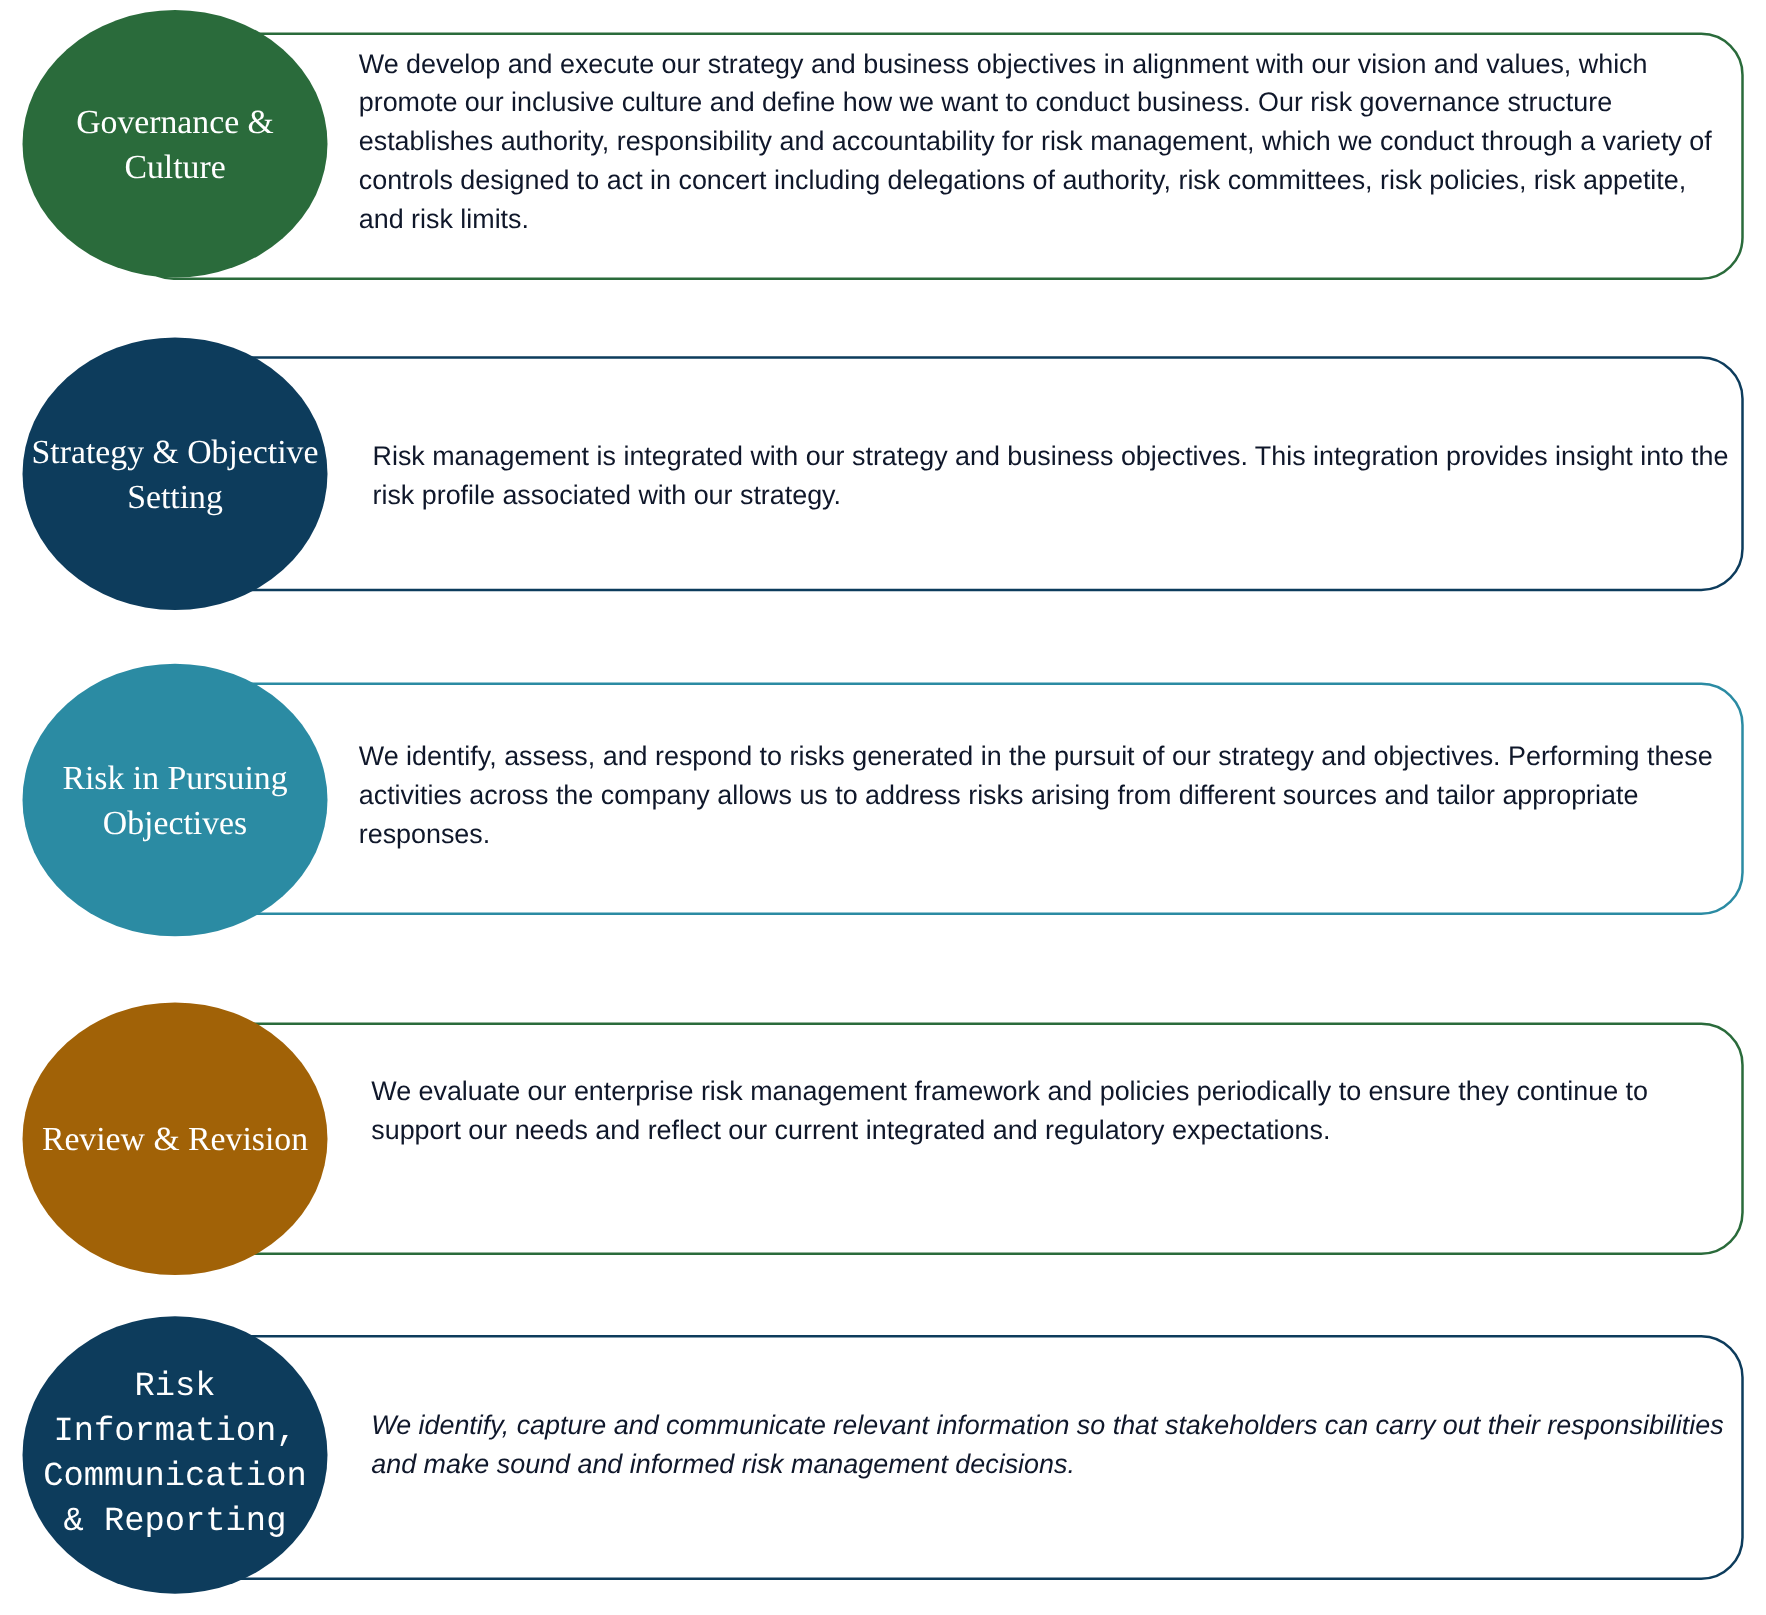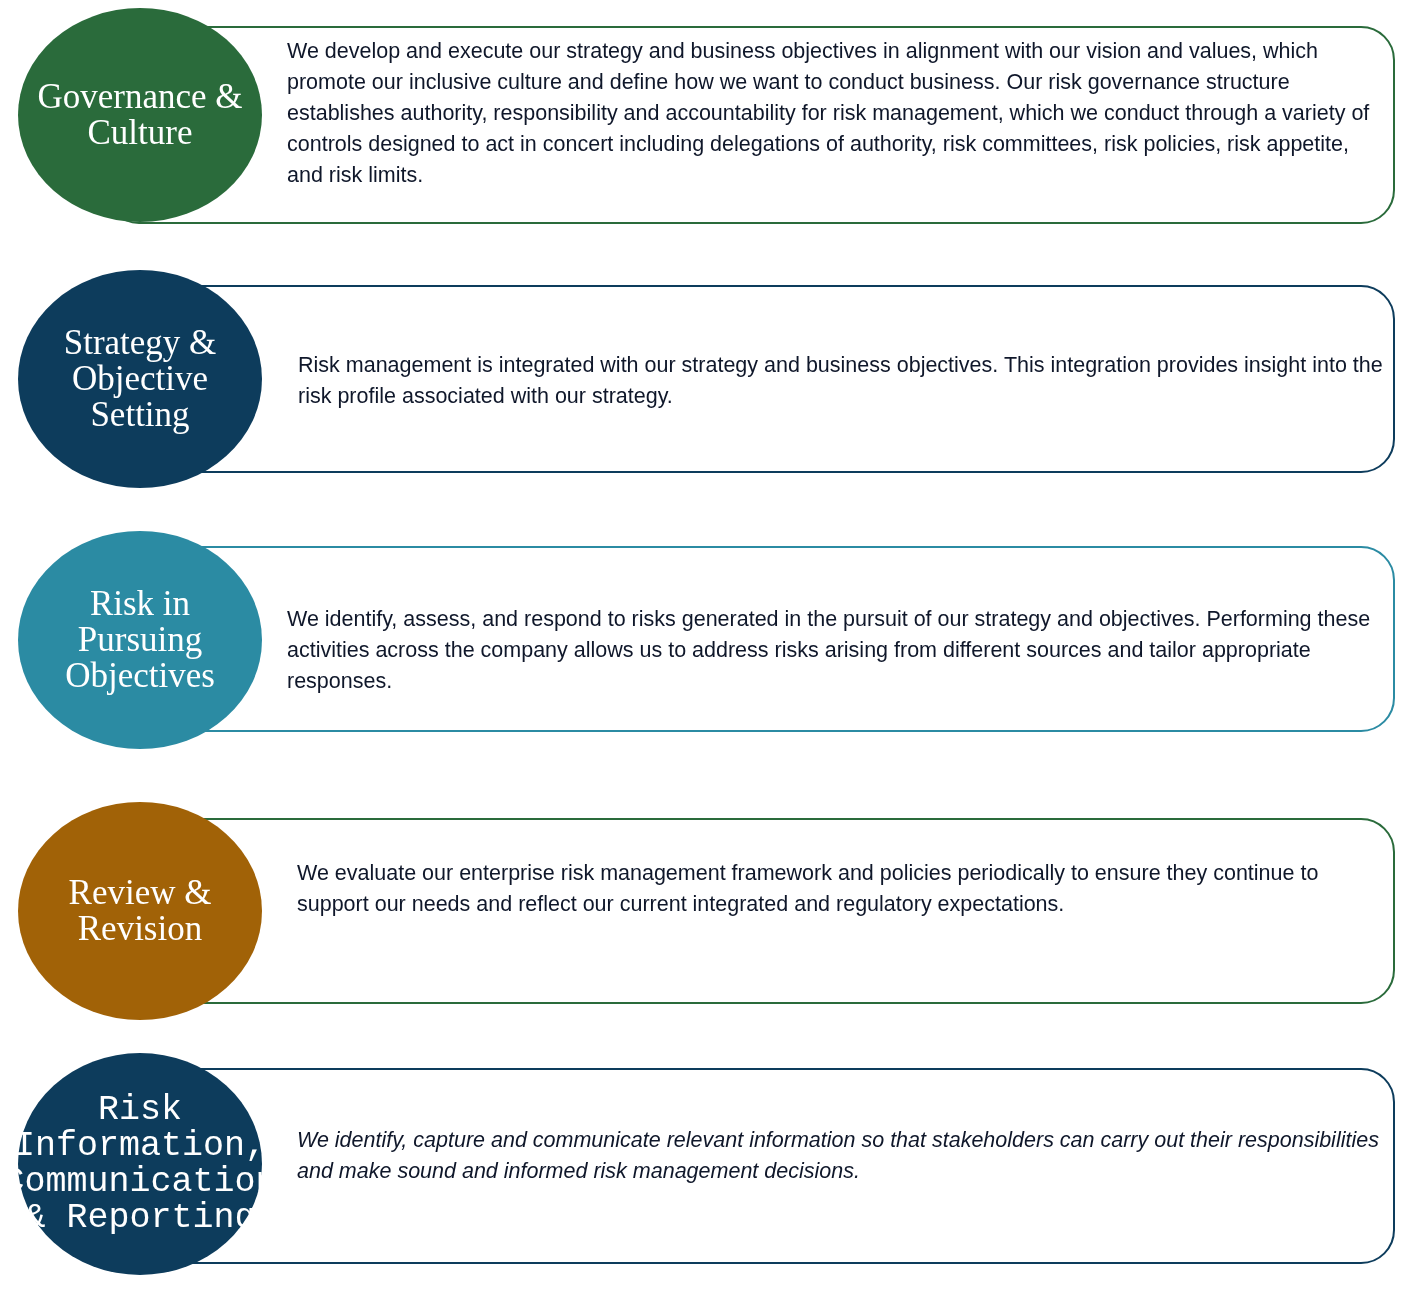--- a/index.html
+++ b/index.html
@@ -41,21 +41,21 @@
   }
   .circle {
     position: absolute;
     border-radius: 50%;
     display: flex;
     align-items: center;
     justify-content: center;
     text-align: center;
     color: #ffffff;
     font-family: "Liberation Serif", serif;
-    font-size: 35px;
+    font-size: 27px;
     line-height: 36px;
   }
   .circle span {
     display: block;
     padding: 0 6px;
   }
 </style>
 </head>
 <body>
 
@@ -72,21 +72,21 @@
   <div class="row">
     <div class="pill" style="left:105px; top:285px; width:1290px; height:188px; border-color:#0d3c5c;"></div>
     <div class="pill-text" style="left:298px; top:350px; width:1098px; height:80px;">Risk management is integrated with our strategy and business objectives. This integration provides insight into the risk profile associated with our strategy.</div>
     <div class="circle" style="left:18px; top:270px; width:244px; height:218px; background:#0d3c5c;justify-content:flex-end;">
       <span>Strategy &amp; Objective Setting</span>
     </div>
   </div>
 
   <div class="row">
     <div class="pill" style="left:105px; top:546px; width:1290px; height:186px; border-color:#2b8ba3;"></div>
-    <div class="pill-text" style="left:287px; top:604px; width:1098px; height:120px;">We identify, assess, and respond to risks generated in the pursuit of our strategy and objectives. Performing these activities across the company allows us to address risks arising from different sources and tailor appropriate responses.</div>
+    <div class="pill-text" style="left:287px; top:590px; width:1098px; height:120px;">We identify, assess, and respond to risks generated in the pursuit of our strategy and objectives. Performing these activities across the company allows us to address risks arising from different sources and tailor appropriate responses.</div>
     <div class="circle" style="left:18px; top:531px; width:244px; height:218px; background:#2b8ba3;">
       <span>Risk in Pursuing Objectives</span>
     </div>
   </div>
 
   <div class="row">
     <div class="pill" style="left:105px; top:818px; width:1290px; height:186px; border-color:#2a6b3b;"></div>
     <div class="pill-text" style="left:297px; top:858px; width:1088px; height:120px;">We evaluate our enterprise risk management framework and policies periodically to ensure they continue to support our needs and reflect our current integrated and regulatory expectations.</div>
     <div class="circle" style="left:18px; top:802px; width:244px; height:218px; background:#a16207;">
       <span>Review &amp; Revision</span>

